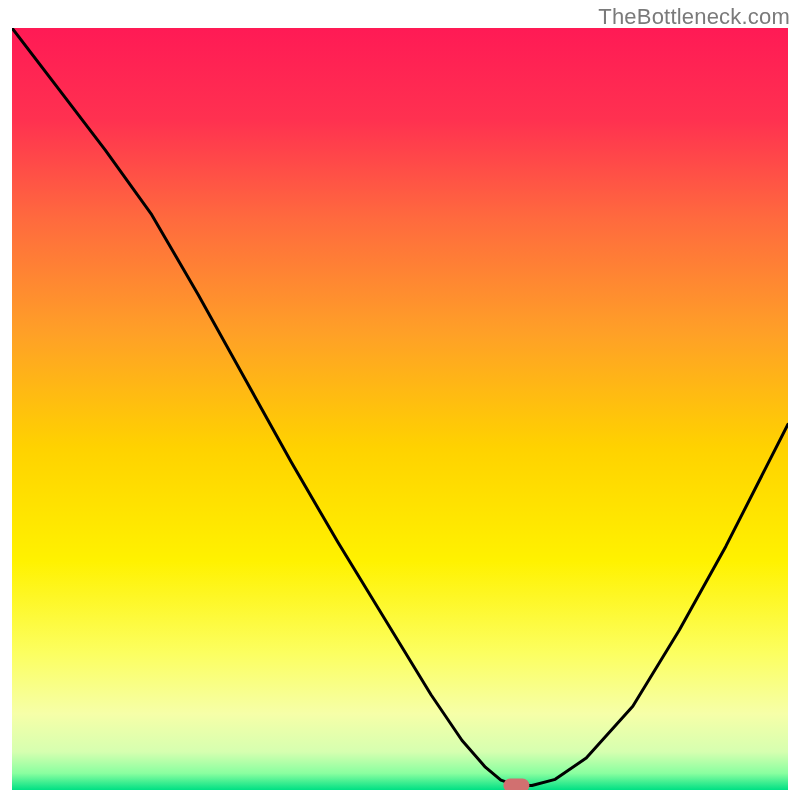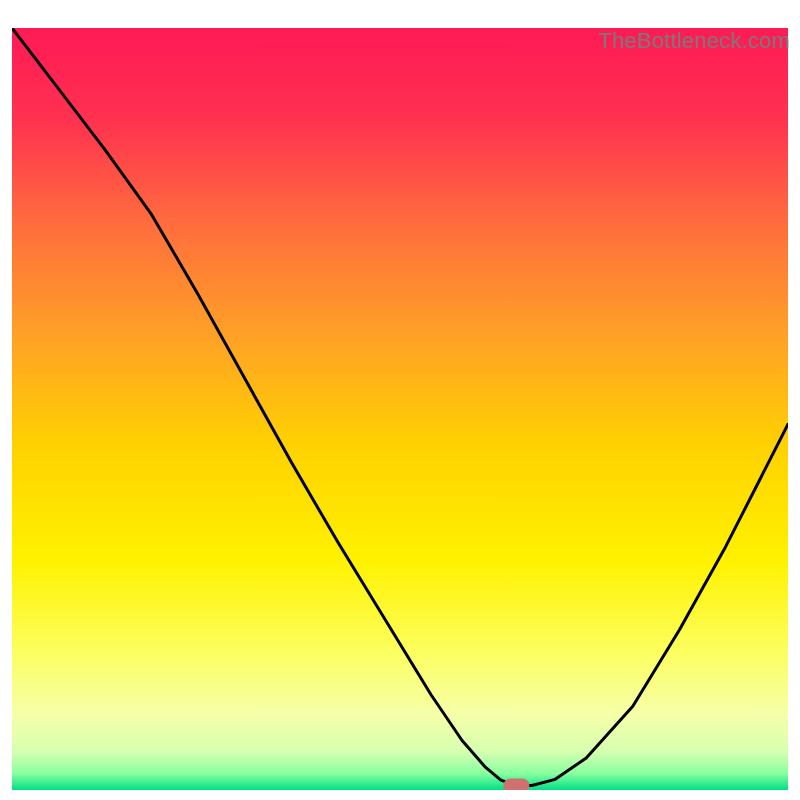--- a/index.html
+++ b/index.html
@@ -13,21 +13,20 @@
   }
   .watermark {
     position: absolute;
     top: 4px;
     right: 10px;
     font-size: 22px;
     font-weight: 500;
     color: #7a7a7a;
     letter-spacing: 0.2px;
     z-index: 10;
-    margin-top: 24px;
   }
   .plot-frame {
     position: absolute;
     left: 12px;
     top: 28px;
     width: 776px;
     height: 762px;
     box-sizing: border-box;
     border: 3px solid #000;
     border-top: none;

